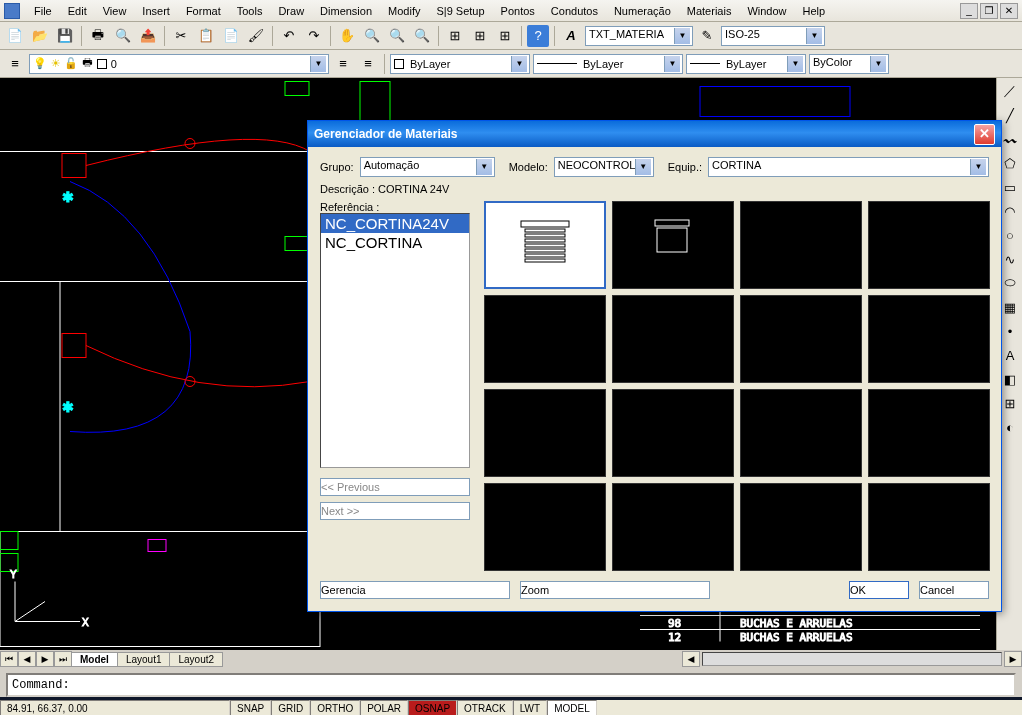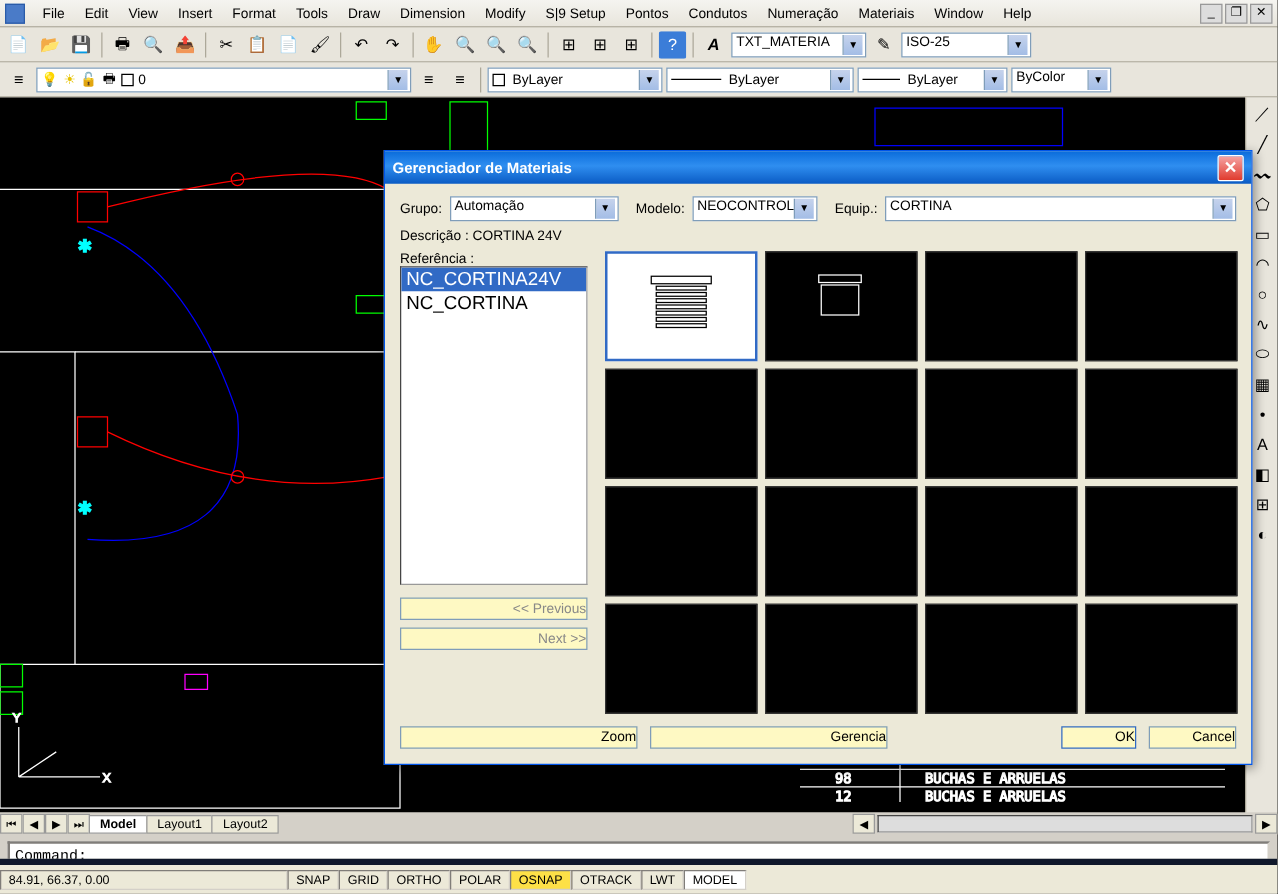--- a/index.html
+++ b/index.html
@@ -29,39 +29,39 @@
 .nav-btns { display: flex; }
 .nav-btn { width: 18px; height: 16px; border: 1px solid #999; background: #ece9d8; text-align: center; font-size: 9px; line-height: 14px; }
 .tab { padding: 1px 8px; border: 1px solid #999; background: #ece9d8; margin-left: -1px; }
 .tab.active { background: #fff; font-weight: bold; }
 .scroll-right { margin-left: auto; display: flex; align-items: center; gap: 2px; }
 
 
 .cmd-row { position: absolute; bottom: 18px; left: 6px; right: 6px; height: 24px; background: #fff; border: 2px inset #d4d0c8; display: flex; align-items: center; padding: 2px 4px; font-family: 'Courier New', monospace; font-size: 12px; }
 
 
-.statusbar { position: absolute; bottom: 0; left: 0; right: 0; height: 28px; background: #ece9d8; border-top: 5px solid #0f172a; display: flex; align-items: center; font-size: 10px; }
+.statusbar { position: absolute; bottom: 0; left: 0; right: 0; height: 18px; background: #ece9d8; border-top: 3px solid #0f172a; display: flex; align-items: center; font-size: 10px; }
 .sb-cell { border: 1px inset #d4d0c8; padding: 1px 6px; height: 16px; line-height: 13px; }
 
 
 .dialog { position: absolute; left: 307px; top: 120px; width: 695px; height: 492px; background: #ece9d8; border: 1px solid #0055ea; box-shadow: 2px 2px 8px rgba(0,0,0,0.4); }
 .dlg-title { background: linear-gradient(to bottom, #0a6cdb, #2f8ef0 45%, #0a5bc4); color: #fff; height: 26px; display: flex; align-items: center; padding: 0 6px; font-weight: bold; font-size: 12px; }
 .dlg-close { margin-left: auto; width: 21px; height: 21px; background: linear-gradient(to bottom,#f5a3a3,#e03b2e); border: 1px solid #fff; border-radius: 2px; color: #fff; text-align: center; line-height: 18px; font-size: 13px; cursor: pointer; }
 .dlg-body { padding: 10px 12px; }
 .dlg-row { display: flex; align-items: center; gap: 6px; margin-bottom: 6px; }
 .dlg-row label { font-size: 11px; }
 .dlg-combo { flex: 0 0 auto; height: 20px; border: 1px solid #7f9db9; background: #fff; font-size: 11px; padding: 1px 18px 1px 3px; position: relative; }
 .dlg-combo::after { content: '▼'; position: absolute; right: 2px; top: 1px; width: 15px; height: 16px; background: linear-gradient(#c6d3ec,#a3bde6); border-left: 1px solid #7f9db9; font-size: 8px; text-align: center; line-height: 16px; }
 .ref-list { width: 150px; height: 255px; background: #fff; border: 1px inset #999; overflow: hidden; }
 .ref-item { padding: 1px 4px; font-size: 15px; }
 .ref-item.sel { background: #316ac5; color: #fff; }
 .preview-grid { display: grid; grid-template-columns: repeat(4, 122px); grid-template-rows: repeat(4, 88px); gap: 6px; }
 .pv-cell { background: #000; border: 1px solid #333; }
 .pv-cell.sel { background: #fff; border: 2px solid #316ac5; display: flex; align-items: center; justify-content: center; }
-.dlg-btn { border: 1px solid #7f9db9; background: #fef9c3; padding: 2px 0; font-size: 11px; text-align: right; cursor: pointer; }
+.dlg-btn { border: 1px solid #7f9db9; background: #ffffff; padding: 2px 0; font-size: 11px; text-align: left; cursor: pointer; }
 .nav-prev-next { width: 150px; margin-top: 10px; }
 .nav-prev-next .dlg-btn { margin-bottom: 6px; color: #888; }
 .bottom-btns { display: flex; gap: 10px; margin-top: 10px; align-items: center; }
 
 
 .blinds { width: 52px; height: 52px; }
 .blinds rect { fill: none; stroke: #000; stroke-width: 1; }
 </style>
 </head>
 <body>
@@ -241,21 +241,21 @@
 <div class="cmd-row">
   <span>Command:</span>
 </div>
 
 <div class="statusbar">
   <div class="sb-cell" style="width:230px">84.91, 66.37, 0.00</div>
   <div class="sb-cell">SNAP</div>
   <div class="sb-cell">GRID</div>
   <div class="sb-cell">ORTHO</div>
   <div class="sb-cell">POLAR</div>
-  <div class="sb-cell" style="background:#fde047">OSNAP</div>
+  <div class="sb-cell" style="background:#b91c1c">OSNAP</div>
   <div class="sb-cell">OTRACK</div>
   <div class="sb-cell">LWT</div>
   <div class="sb-cell" style="background:#fff">MODEL</div>
 </div>
 
 <div class="dialog">
   <div class="dlg-title">
     <span>Gerenciador de Materiais</span>
     <div class="dlg-close">✕</div>
   </div>
@@ -315,20 +315,20 @@
         <div class="pv-cell"></div>
         <div class="pv-cell"></div>
         <div class="pv-cell"></div>
         <div class="pv-cell"></div>
         <div class="pv-cell"></div>
         <div class="pv-cell"></div>
       </div>
     </div>
 
     <div class="bottom-btns">
+      <div class="dlg-btn" style="width:190px">Gerencia</div>
       <div class="dlg-btn" style="width:190px">Zoom</div>
-      <div class="dlg-btn" style="width:190px">Gerencia</div>
       <div style="flex:1"></div>
       <div class="dlg-btn" style="width:60px;border:1px solid #316ac5;margin-left:48px;">OK</div>
       <div class="dlg-btn" style="width:70px">Cancel</div>
     </div>
   </div>
 </div>
 
 </body></html>

